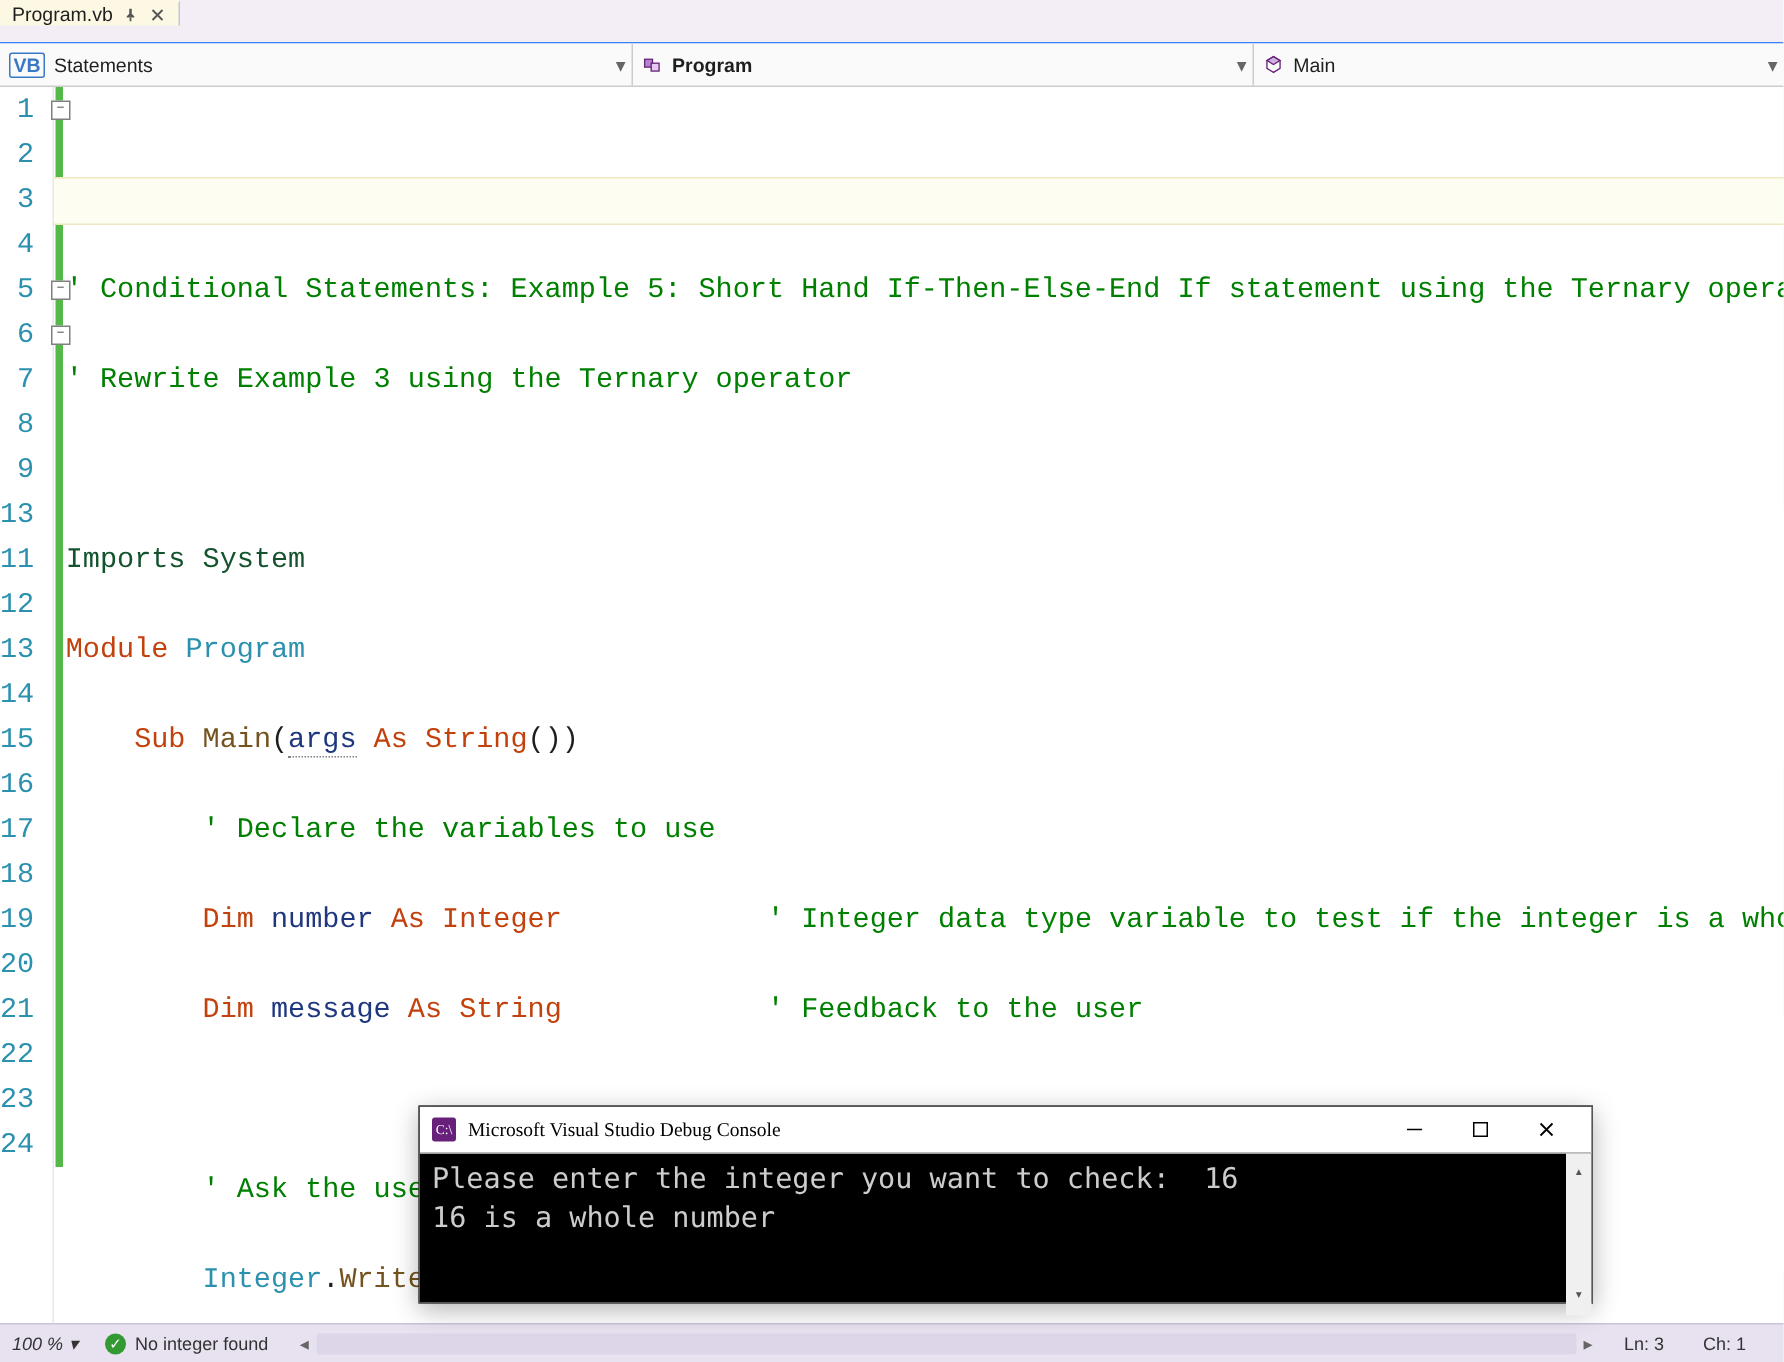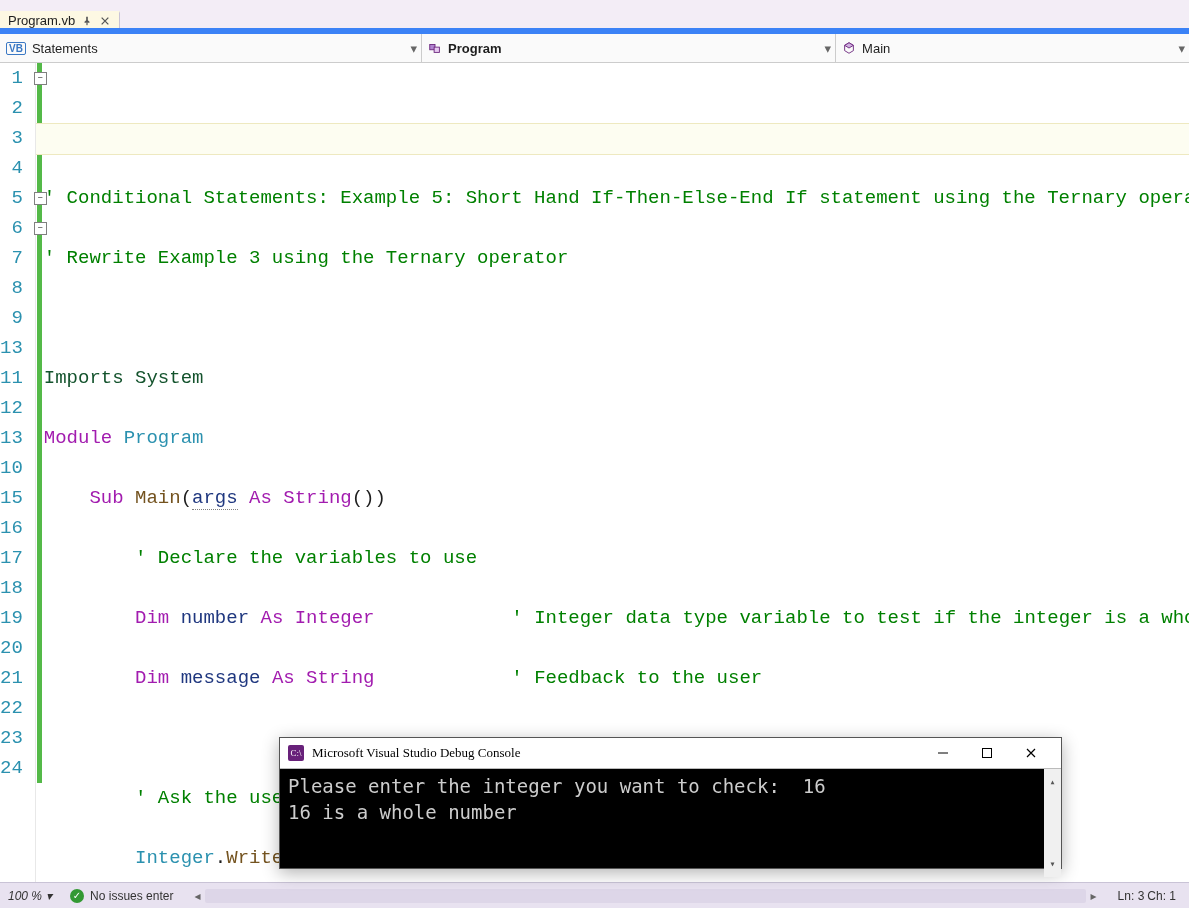--- a/index.html
+++ b/index.html
@@ -1,32 +1,32 @@
 <!DOCTYPE html>
 <html><head>
 <meta charset="utf-8">
 <style>
   html,body{margin:0;padding:0;width:1189px;height:908px;overflow:hidden;
     font-family:"Segoe UI",Tahoma,sans-serif;font-size:13px;color:#1e1e1e;
     background:#f5f5f5;}
   
-  .tab-strip{height:28px;background:#f3edf6;border-bottom:6px solid #3b82f6;
-    display:flex;align-items:flex-end;}
+  .tab-strip{height:28px;background:#f3edf6;border-bottom:1px solid #3b82f6;
+    display:flex;align-items:flex-start;}
   .tab{display:flex;align-items:center;padding:0 8px;gap:6px;
     background:#f7f1fa;border-right:1px solid #c9c3d6;color:#1e1e1e;}
   .tab.active{background:#fdf8e3;border-top:2px solid #fdf8e3;}
   .tab .pin,.tab .close{width:12px;height:12px;display:flex;align-items:center;
     justify-content:center;color:#555;}
   
   .nav-bar{height:28px;background:#fafafa;border-bottom:1px solid #cccccc;
     display:flex;align-items:stretch;}
   .nav-seg{flex:1;display:flex;align-items:center;padding:0 6px;gap:6px;
     border-right:1px solid #cccccc;color:#1e1e1e;position:relative;}
   .nav-seg .dd{position:absolute;right:4px;color:#666;}
-  .vb-badge{border:1px solid #3a78c4;color:#3a78c4;font-size:10px;
+  .vb-badge{border:1px solid #3a78c4;color:#3a78c4;font-size:13px;
     padding:0 2px;border-radius:2px;font-weight:bold;}
   .ico-class{width:14px;height:14px;}
   .ico-method{width:14px;height:14px;}
   
   .editor{position:relative;display:flex;height:calc(100% - 28px - 28px - 25px);
     background:#ffffff;font-family:Consolas,"Courier New",monospace;font-size:19px;
     line-height:30px;}
   .gutter{width:96px;text-align:right;color:#2b91af;padding-right:12px;
     user-select:none;background:#ffffff;}
   .gutter div{height:30px;}
@@ -35,21 +35,21 @@
   .fold-box{position:absolute;left:-1px;width:11px;height:11px;
     border:1px solid #808080;background:#fff;font-size:10px;line-height:9px;
     text-align:center;color:#555;}
   .code{flex:1;padding-left:8px;white-space:pre;position:relative;}
   .code-line{height:30px;}
   .hl-line{position:absolute;left:0;right:0;height:30px;background:#fdfdf1;
     border-top:1px solid #eee9c0;border-bottom:1px solid #eee9c0;z-index:0;}
   .code-inner{position:relative;z-index:1;}
   
   .c-comment{color:#008000;}
-  .c-key{color:#a21caf;}
+  .c-key{color:#c2410c;}
   .c-type{color:#2b91af;}
   .c-str{color:#a31515;}
   .c-ident{color:#1f377f;}
   .c-method{color:#74531f;}
   .c-gray{color:#14532d;}
   .dot-underline{border-bottom:1px dotted #808080;}
   
   .console-win{position:absolute;left:279px;top:737px;width:781px;height:130px;
     background:#000;box-shadow:0 4px 16px rgba(0,0,0,.3);border:1px solid #555;
     z-index:50;}
@@ -72,21 +72,21 @@
   .status-bar{position:absolute;left:0;right:0;bottom:0;height:25px;
     background:#e8e2f0;border-top:1px solid #c9c3d6;display:flex;
     align-items:center;padding:0 8px;font-size:12px;color:#333;}
   .zoom{display:flex;align-items:center;gap:4px;font-style:italic;}
   .check-ico{width:14px;height:14px;border-radius:50%;background:#339933;
     color:#fff;font-size:10px;display:flex;align-items:center;justify-content:center;
     margin:0 6px 0 18px;}
   .hscroll{flex:1;margin:0 16px;height:16px;display:flex;align-items:center;}
   .hscroll .arrow{width:16px;text-align:center;color:#666;}
   .hscroll .track{flex:1;height:14px;background:#ddd6e8;border-radius:2px;}
-  .statusright{display:flex;gap:3px;margin-right:5px;}
+  .statusright{display:flex;gap:26px;margin-right:17px;}
 </style>
 </head>
 <body>
 
 <div class="tab-strip">
   <div class="tab active">
     <span>Program.vb</span>
     <span class="pin">
       <svg viewBox="0 0 12 12" width="10" height="10">
           <path d="M5 1h2v4l2 2v1H3V7l2-2z" fill="#555"></path>
@@ -134,21 +134,21 @@
       <div>4</div>
       <div>5</div>
       <div>6</div>
     <div>7</div>
       <div>8</div>
       <div>9</div>
       <div>13</div>
       <div>11</div>
       <div>12</div>
     <div>13</div>
-      <div>10</div>
+      <div>14</div>
       <div>15</div>
       <div>16</div>
       <div>17</div>
       <div>18</div>
     <div>19</div>
       <div>20</div>
       <div>21</div>
       <div>22</div>
       <div>23</div>
       <div>24</div>
@@ -221,21 +221,21 @@
     </div>
   </div>
 </div>
 
 <div class="status-bar">
   <div class="zoom">
     <span>100 %</span>
     <span>▾</span>
   </div>
   <span class="check-ico">✓</span>
-  <span>No issues enter</span>
+  <span>No integer found</span>
   <div class="hscroll">
     <span class="arrow">◂</span>
     <div class="track"></div>
     <span class="arrow">▸</span>
   </div>
   <div class="statusright">
     <span>Ln: 3</span>
     <span>Ch: 1</span>
   </div>
 </div>

